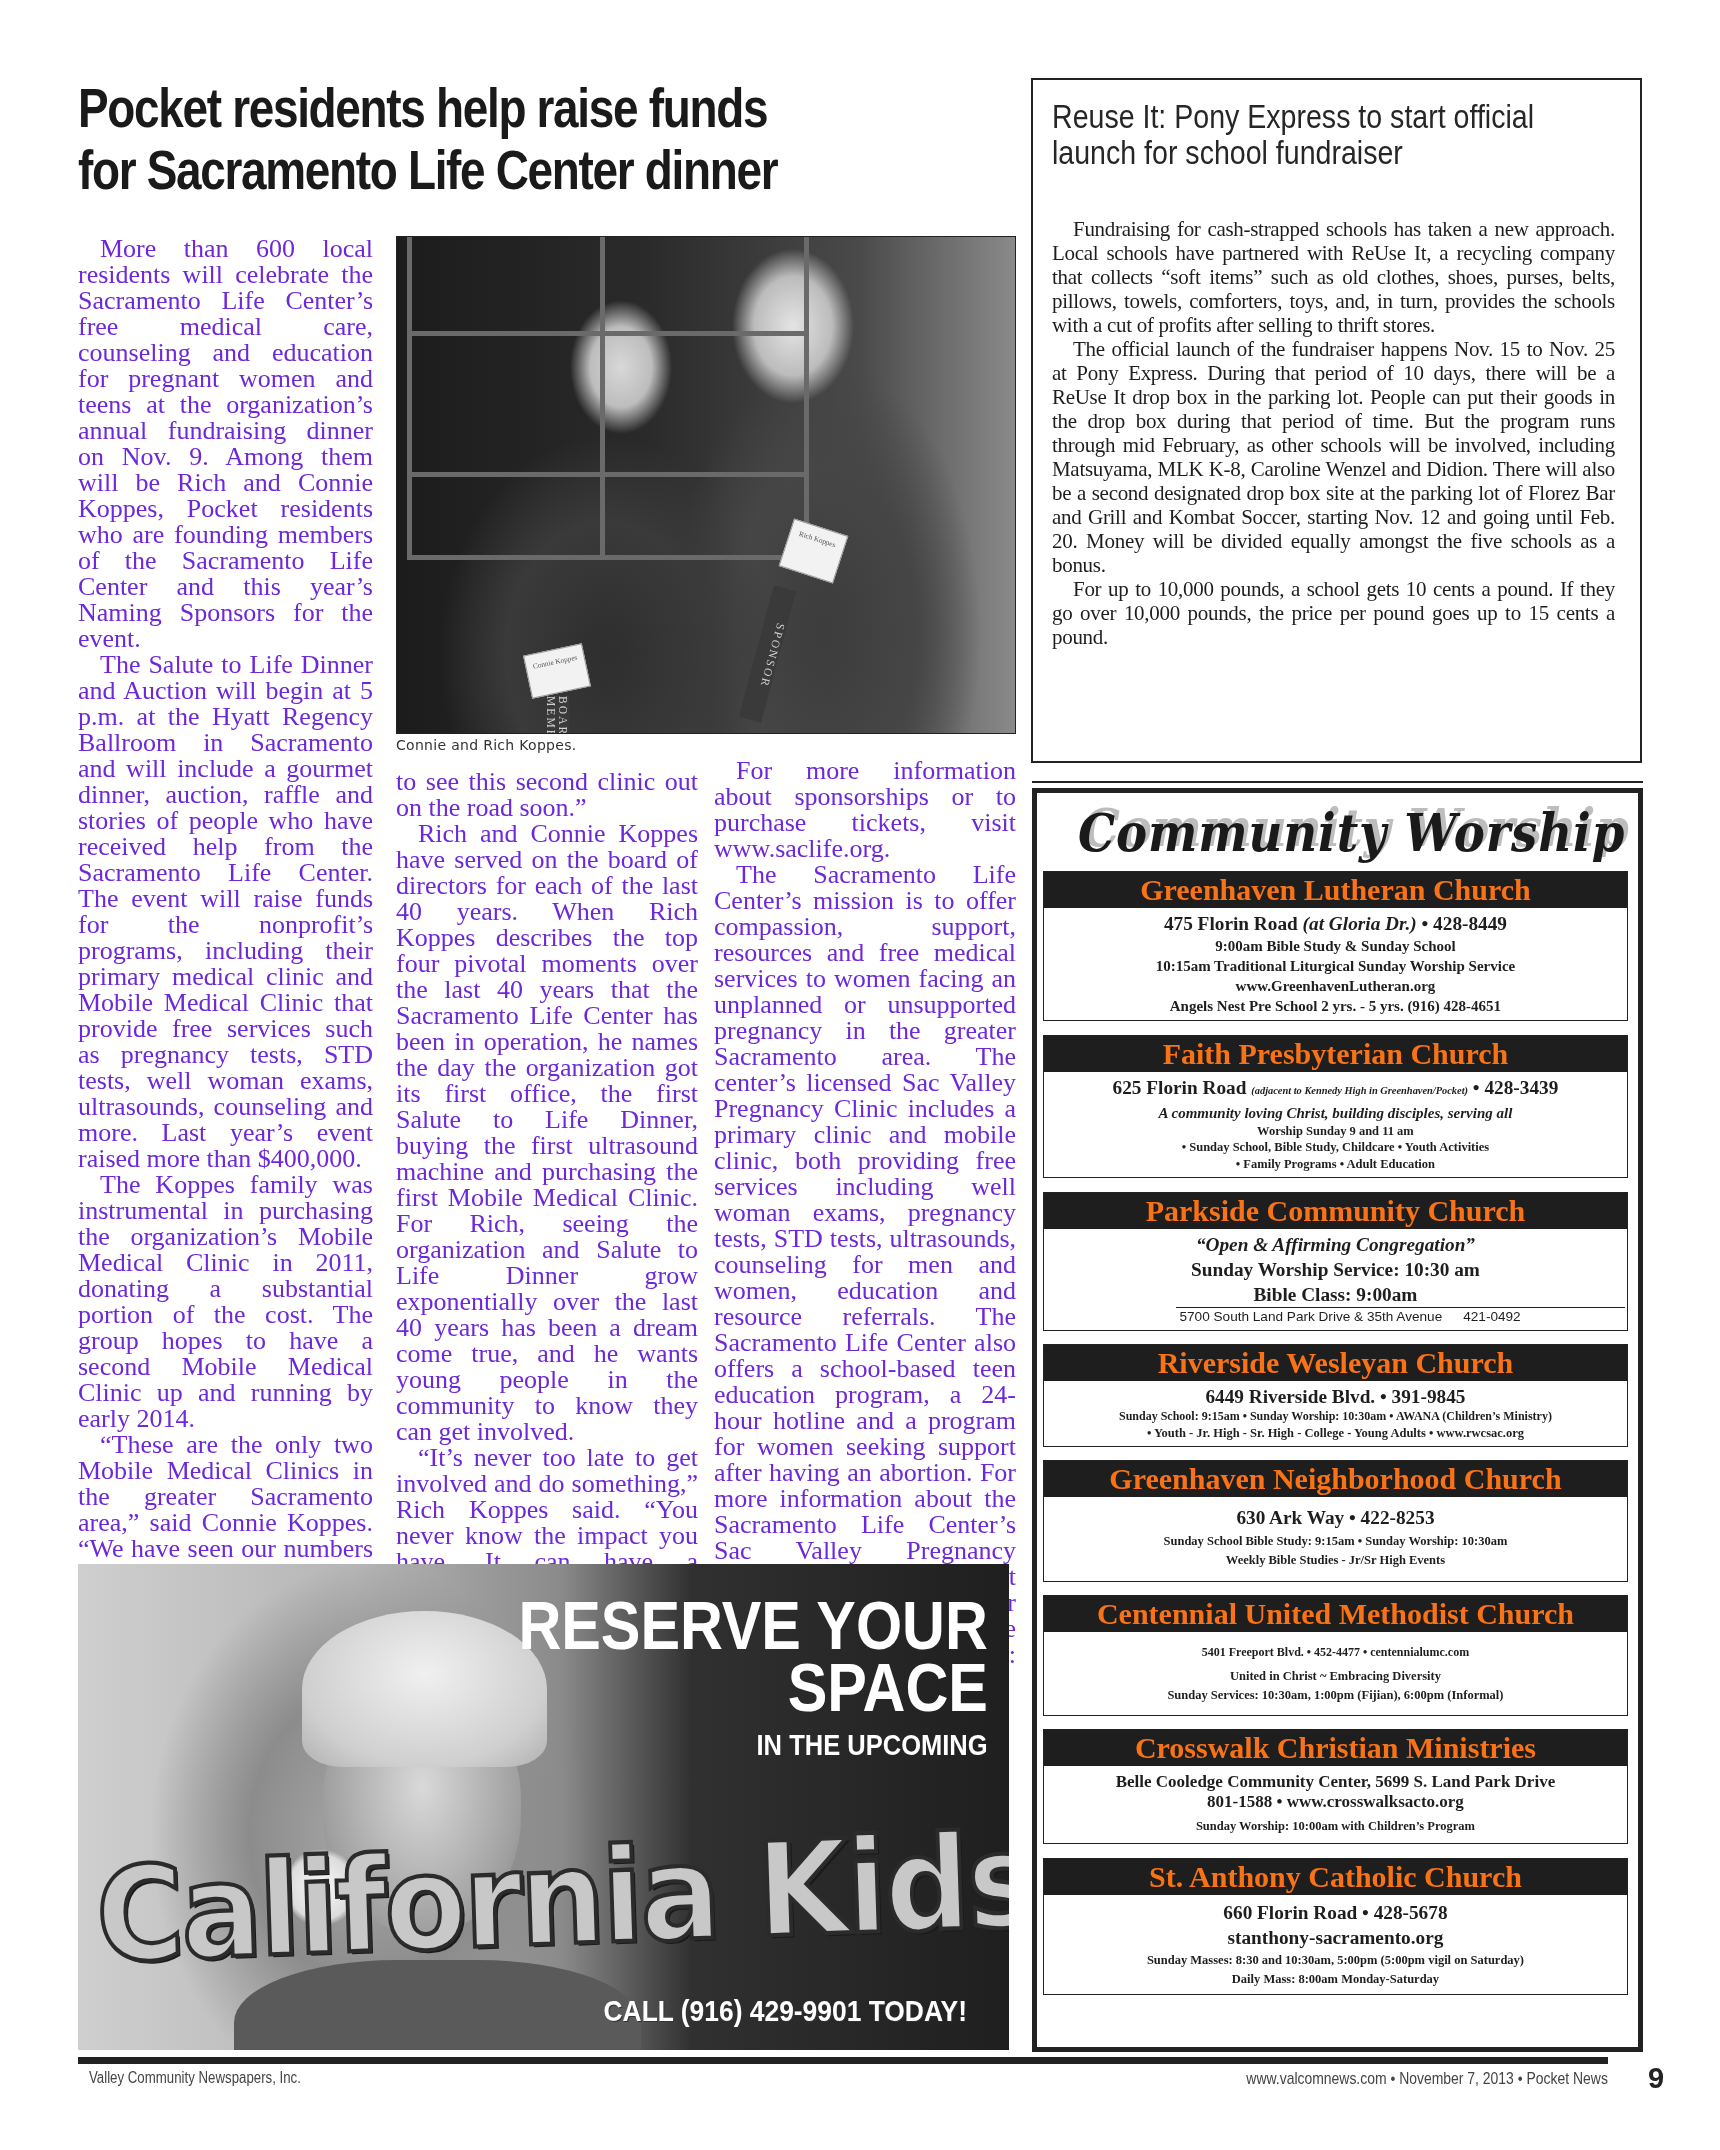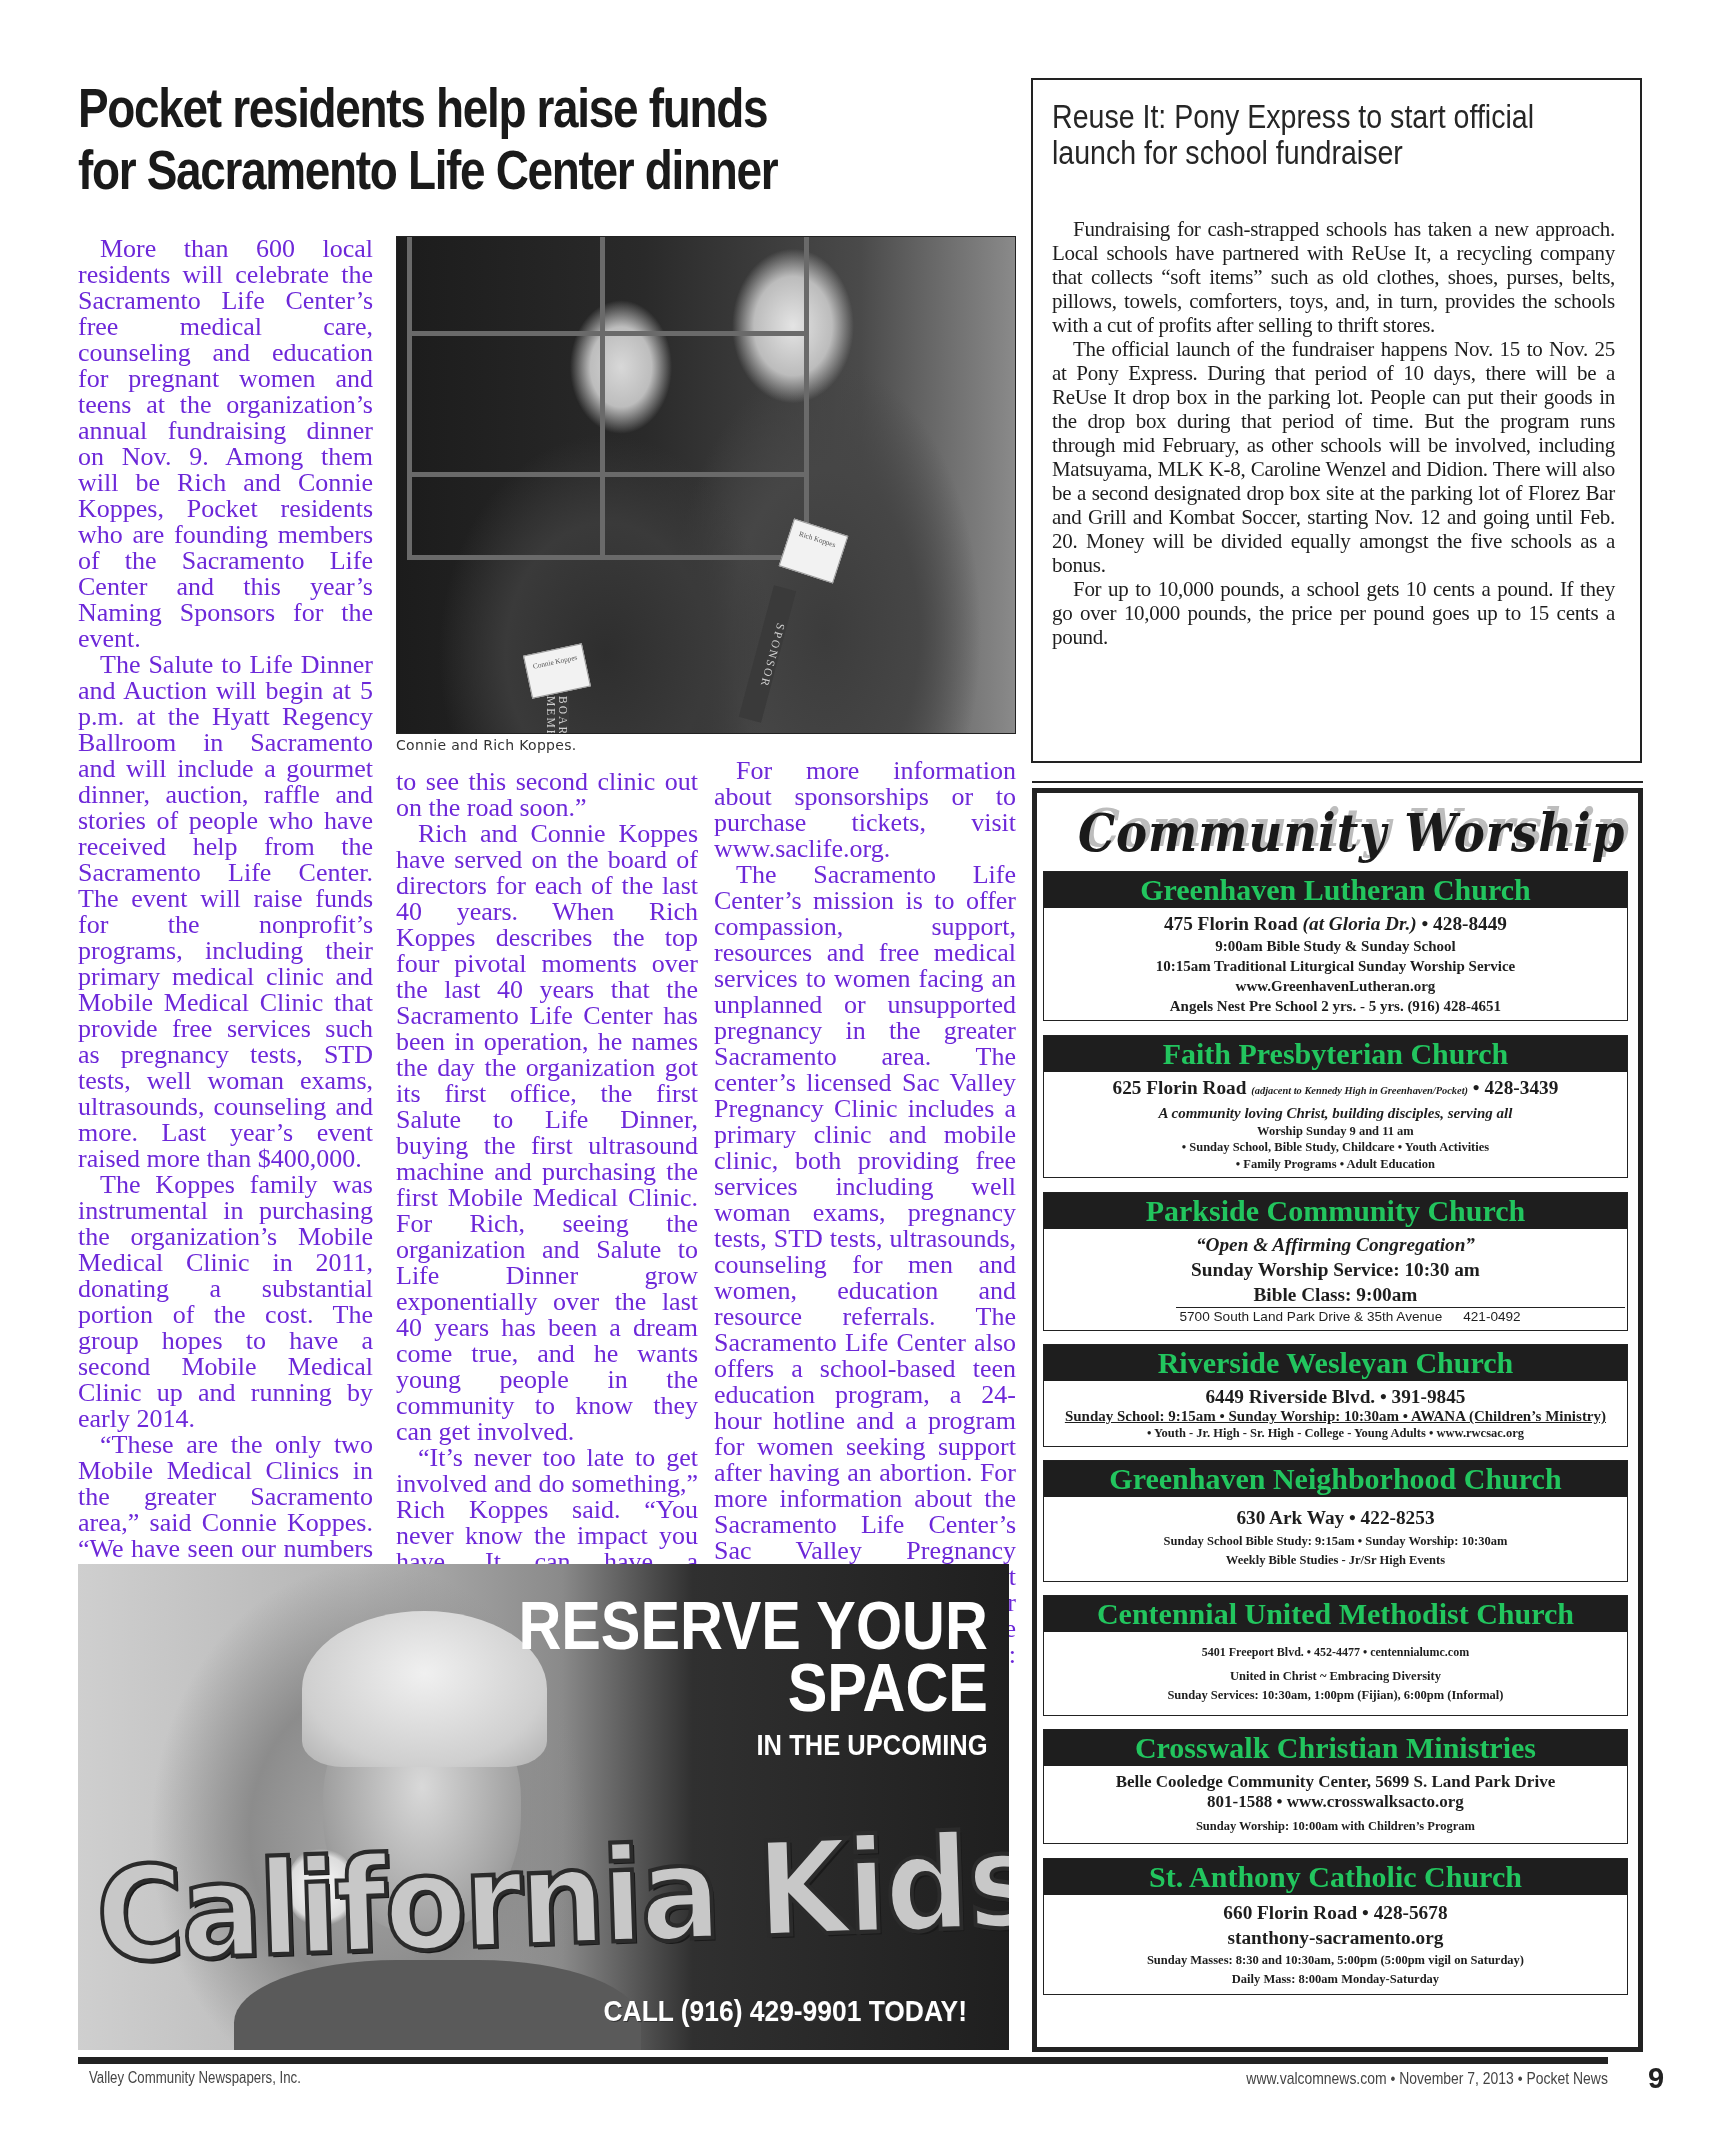--- a/index.html
+++ b/index.html
@@ -77,29 +77,29 @@
   }
   .worship-title {
     text-align: center; font-family: "DejaVu Serif", serif; font-style: italic; font-weight: bold;
     font-size: 53px; line-height: 65px; color: #1a1a1a; letter-spacing: 1px;
     text-shadow: 5.2px -4.7px 0 #bdbdbd;
     transform: scaleX(0.88); margin: 3.1px 0 5.2px;
     white-space: nowrap;
   }
   .church { border: 1.6px solid #222; margin-bottom: 13.6px; }
   .church-head {
-    background: #1e1e1e; color: #22c55e; text-align: center;
+    background: #1e1e1e; color: #f97316; text-align: center;
     font-family: "Liberation Serif", serif; font-weight: bold; font-size: 30px;
     line-height: 36px; white-space: nowrap; overflow: hidden;
   }
   .church-body { text-align: center; padding: 3.1px 2.1px 4.2px; color: #1e1e1e; font-family: "Liberation Serif", serif; }
   .l-big { font-size: 19.3px; line-height: 25px; font-weight: bold; white-space: nowrap; }
   .l-med { font-size: 15px; line-height: 20px; font-weight: bold; white-space: nowrap; }
   .l-sm  { font-size: 12.5px; line-height: 16.7px; font-weight: bold; white-space: nowrap; }
-  .l-xs  { font-size: 15px; line-height: 15.6px; font-weight: bold; white-space: nowrap; text-decoration: underline; }
+  .l-xs  { font-size: 12px; line-height: 15.6px; font-weight: bold; white-space: nowrap; }
   .it { font-style: italic; }
   .paren-small { font-size: 10.4px; font-style: italic; }
   .parkside-addr {
     margin-left: 130px; border-top: 1.6px solid #222; text-align: left; padding-left: 3.1px;
     font-family: "Liberation Sans", sans-serif; font-size: 13.6px; line-height: 17.7px; font-weight: normal;
   }
   .parkside-addr .ph { margin-left: 21px; }
 
   
   .ad {

